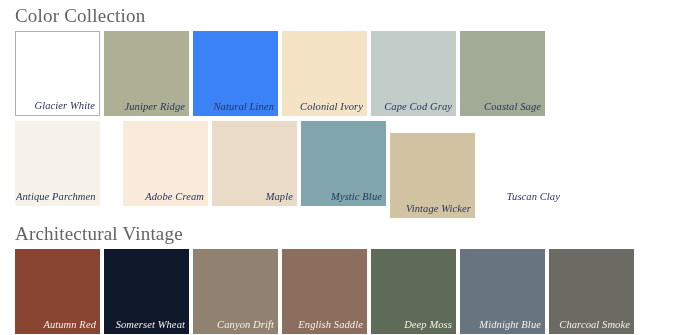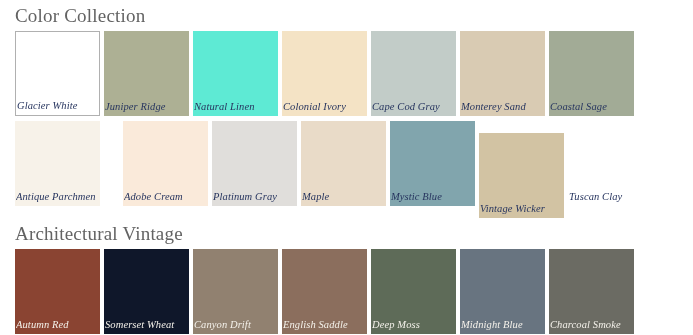--- a/index.html
+++ b/index.html
@@ -53,20 +53,21 @@
     padding-left: 28px;
   }
   .swatch.bordered {
     border: 1px solid #b0b0b0;
   }
   .swatch-label {
     position: absolute;
     left: 1px;
     right: 4px;
     bottom: 3px;
+    text-align: right;
     font-family: "Liberation Serif", "DejaVu Serif", serif;
     font-style: italic;
     font-size: 10.5px;
     line-height: 12px;
     letter-spacing: 0.1px;
     white-space: nowrap;
     overflow: hidden;
   }
   .label-dark {
     color: #27355f;
@@ -86,48 +87,42 @@
   <div class="section">
     <h2 class="section-heading">Color Collection</h2>
 
     <div class="swatch-row">
       <div class="swatch bordered" style="background-color: rgb(255, 255, 255);">
         <span class="swatch-label label-dark">Glacier White</span>
       </div>
       <div class="swatch" style="background-color: rgb(173, 176, 148);">
         <span class="swatch-label label-dark">Juniper Ridge</span>
       </div>
-      <div class="swatch" style="background-color: #5eead4;">
+      <div class="swatch" style="background-color: #3b82f6;">
         <span class="swatch-label label-dark">Natural Linen</span>
       </div>
       <div class="swatch" style="background-color: rgb(244, 227, 197);">
         <span class="swatch-label label-dark">Colonial Ivory</span>
       </div>
       <div class="swatch" style="background-color: rgb(194, 204, 200);">
         <span class="swatch-label label-dark">Cape Cod Gray</span>
-      </div>
-      <div class="swatch" style="background-color: rgb(217, 203, 179);">
-        <span class="swatch-label label-dark">Monterey Sand</span>
       </div>
       <div class="swatch" style="background-color: rgb(162, 171, 150);">
         <span class="swatch-label label-dark">Coastal Sage</span>
       </div>
     </div>
 
     <div class="row-gap-1"></div>
 
     <div class="swatch-row">
       <div class="swatch" style="background-color: rgb(247, 242, 233);">
         <span class="swatch-label label-dark">Antique Parchment</span>
       </div>
       <div class="swatch" style="background-color: rgb(250, 234, 218); margin-left: 19px;">
         <span class="swatch-label label-dark">Adobe Cream</span>
-      </div>
-      <div class="swatch" style="background-color: rgb(224, 222, 219);">
-        <span class="swatch-label label-dark">Platinum Gray</span>
       </div>
       <div class="swatch" style="background-color: rgb(233, 219, 200);">
         <span class="swatch-label label-dark">Maple</span>
       </div>
       <div class="swatch" style="background-color: rgb(129, 165, 173);">
         <span class="swatch-label label-dark">Mystic Blue</span>
       </div>
       <div class="swatch" style="background-color: rgb(210, 195, 163); margin-top: 12px;">
         <span class="swatch-label label-dark">Vintage Wicker</span>
       </div>

